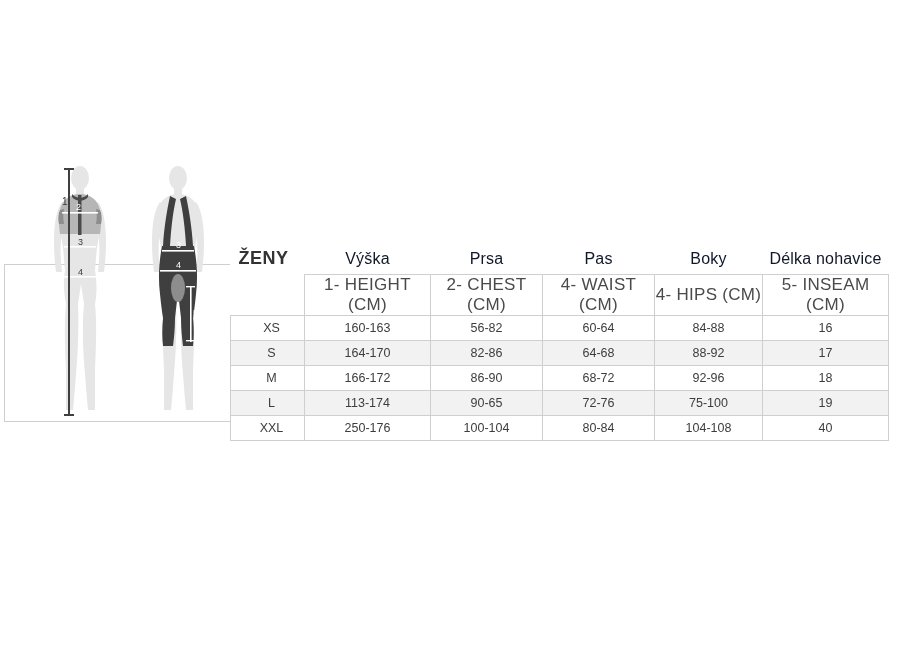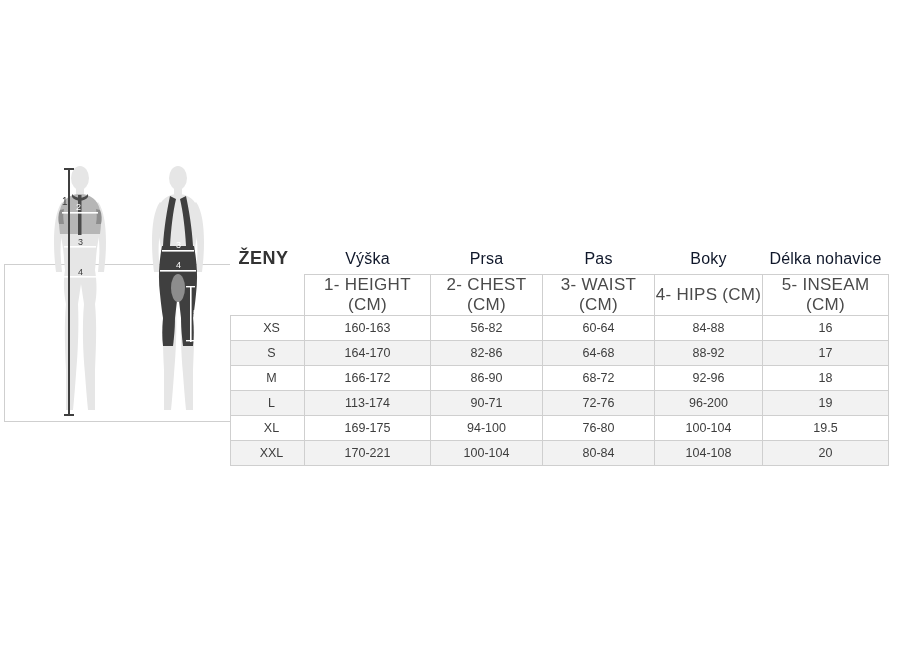--- a/index.html
+++ b/index.html
@@ -255,21 +255,21 @@
           <td>Výška</td>
           <td>Prsa</td>
           <td>Pas</td>
           <td>Boky</td>
           <td>Délka nohavice</td>
         </tr>
         <tr class="sub-labels">
           <td class="blank-cell"></td>
           <td>1- HEIGHT (CM)</td>
           <td>2- CHEST (CM)</td>
-          <td>3- WAIST (CM)</td>
+          <td>4- WAIST (CM)</td>
           <td>4- HIPS (CM)</td>
           <td>5- INSEAM (CM)</td>
         </tr>
       </thead>
       <tbody>
         <tr>
           <td>XS</td>
           <td>160-163</td>
           <td>56-82</td>
           <td>60-64</td>
@@ -288,38 +288,30 @@
           <td>M</td>
           <td>166-172</td>
           <td>86-90</td>
           <td>68-72</td>
           <td>92-96</td>
           <td>18</td>
         </tr>
         <tr>
           <td>L</td>
           <td>113-174</td>
-          <td>90-71</td>
+          <td>90-65</td>
           <td>72-76</td>
-          <td>96-200</td>
+          <td>75-100</td>
           <td>19</td>
         </tr>
         <tr>
-          <td>XL</td>
-          <td>169-175</td>
-          <td>94-100</td>
-          <td>76-80</td>
-          <td>100-104</td>
-          <td>19.5</td>
-        </tr>
-        <tr>
           <td>XXL</td>
-          <td>170-221</td>
+          <td>250-176</td>
           <td>100-104</td>
           <td>80-84</td>
           <td>104-108</td>
-          <td>20</td>
+          <td>40</td>
         </tr>
       </tbody>
     </table>
   </div>
 
 </div>
 
 </body></html>

